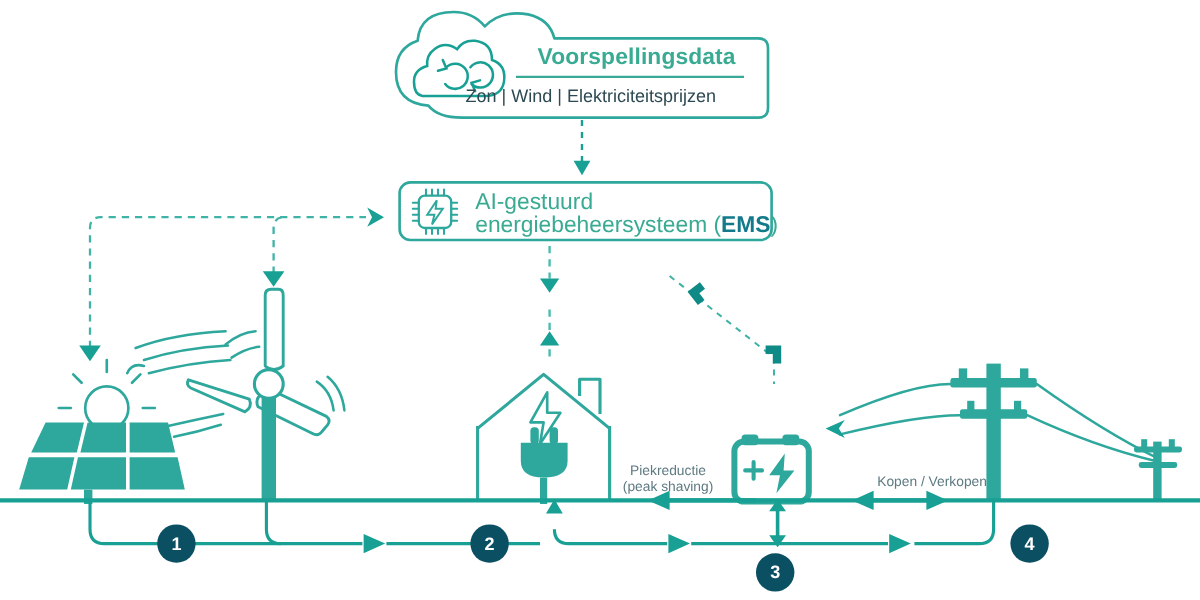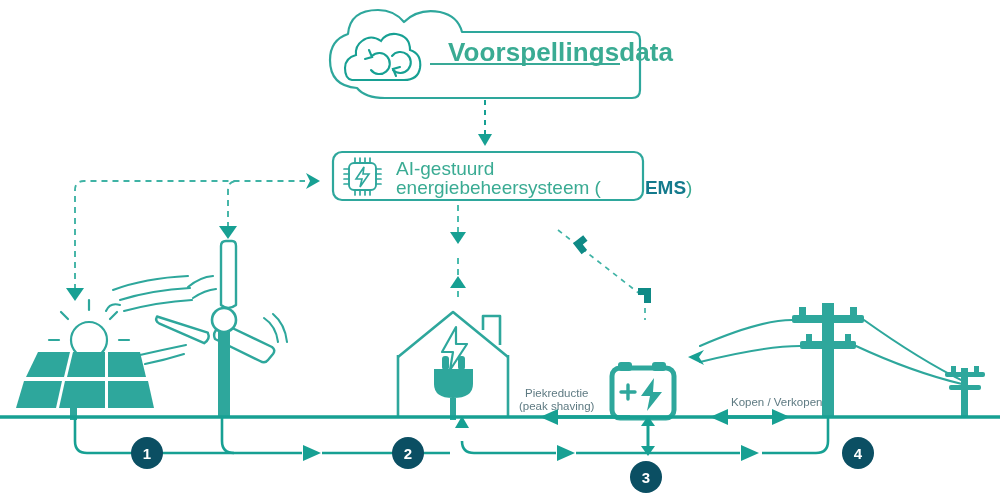--- a/index.html
+++ b/index.html
@@ -1,24 +1,24 @@
 <!DOCTYPE html>
 <html><head>
 <meta charset="utf-8">
 <style>
   html,body{margin:0;padding:0;background:#ffffff;}
   body{width:1000px;height:500px;overflow:hidden;
        font-family:"Liberation Sans","DejaVu Sans",sans-serif;}
   #stage{position:relative;width:1000px;height:500px;}
   #stage svg{position:absolute;left:0;top:0;}
   .lbl{position:absolute;white-space:nowrap;}
-  .cloud-title{font-size:26px;font-weight:bold;color:#3aab93;letter-spacing:.1px;}
+  .cloud-title{font-size:19px;font-weight:bold;color:#3aab93;letter-spacing:.1px;}
   .cloud-sub{font-size:15px;color:#2d4a52;}
   .ems-line{font-size:19px;color:#3aab93;line-height:19px;}
-  .ems-line b{color:#137a8c;font-weight:bold;margin-left:44px;}
+  .ems-line b{color:#137a8c;font-weight:bold;}
   .flow-lbl{font-size:11.5px;color:#5e7a82;line-height:13px;text-align:center;}
   .num{position:absolute;width:32px;height:32px;border-radius:50%;
        background:#0b4f63;color:#fff;font-size:15px;font-weight:bold;
        display:flex;align-items:center;justify-content:center;}
 </style>
 </head>
 <body>
 
 <div id="stage">
 
@@ -211,20 +211,21 @@
       <path d="M576,453 L740,453"></path>
       <path d="M762,453 L816,453 Q828,453 828,441 L828,417"></path>
     </g>
     <path d="M303,445 L321,453 L303,461 Z" fill="#17a093"></path>
     <path d="M557,445 L575,453 L557,461 Z" fill="#17a093"></path>
     <path d="M741,445 L759,453 L741,461 Z" fill="#17a093"></path>
     <path d="M455,428 L469,428 L462,416 Z" fill="#17a093"></path>
   </svg>
 
   <div class="lbl cloud-title" style="left:448px;top:37px;">Voorspellingsdata</div>
+  <div class="lbl cloud-sub" style="left:388px;top:72px;">Zon | Wind | Elektriciteitsprijzen</div>
 
   <div class="lbl ems-line" style="left:396px;top:159px;">AI-gestuurd</div>
   <div class="lbl ems-line" style="left:396px;top:178px;"><span>energiebeheersysteem (</span><b>EMS</b><span>)</span></div>
 
   <div class="lbl flow-lbl" style="left:519px;top:387px;">
     <div>Piekreductie</div>
     <div>(peak shaving)</div>
   </div>
   <div class="lbl flow-lbl" style="left:731px;top:396px;">Kopen / Verkopen</div>
 

